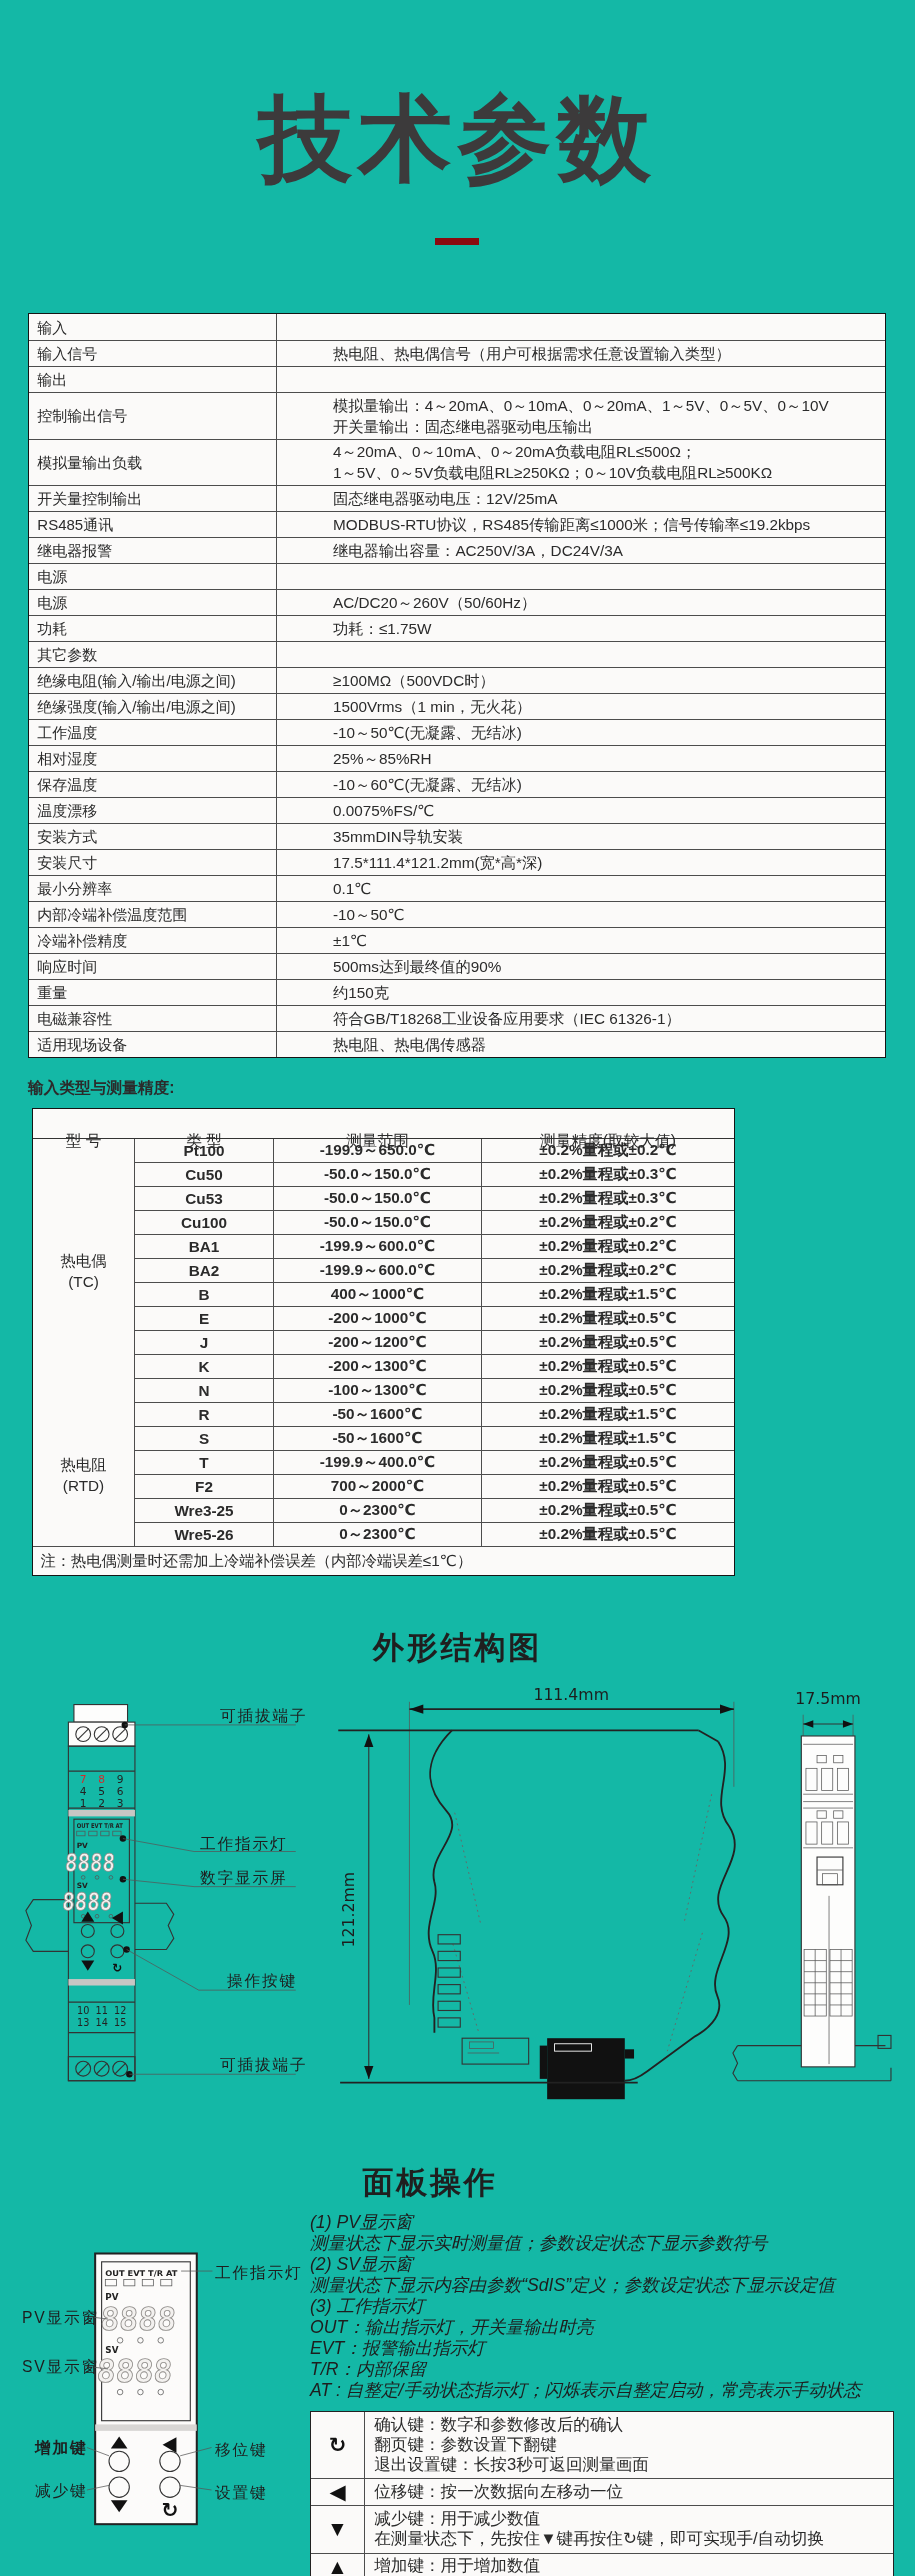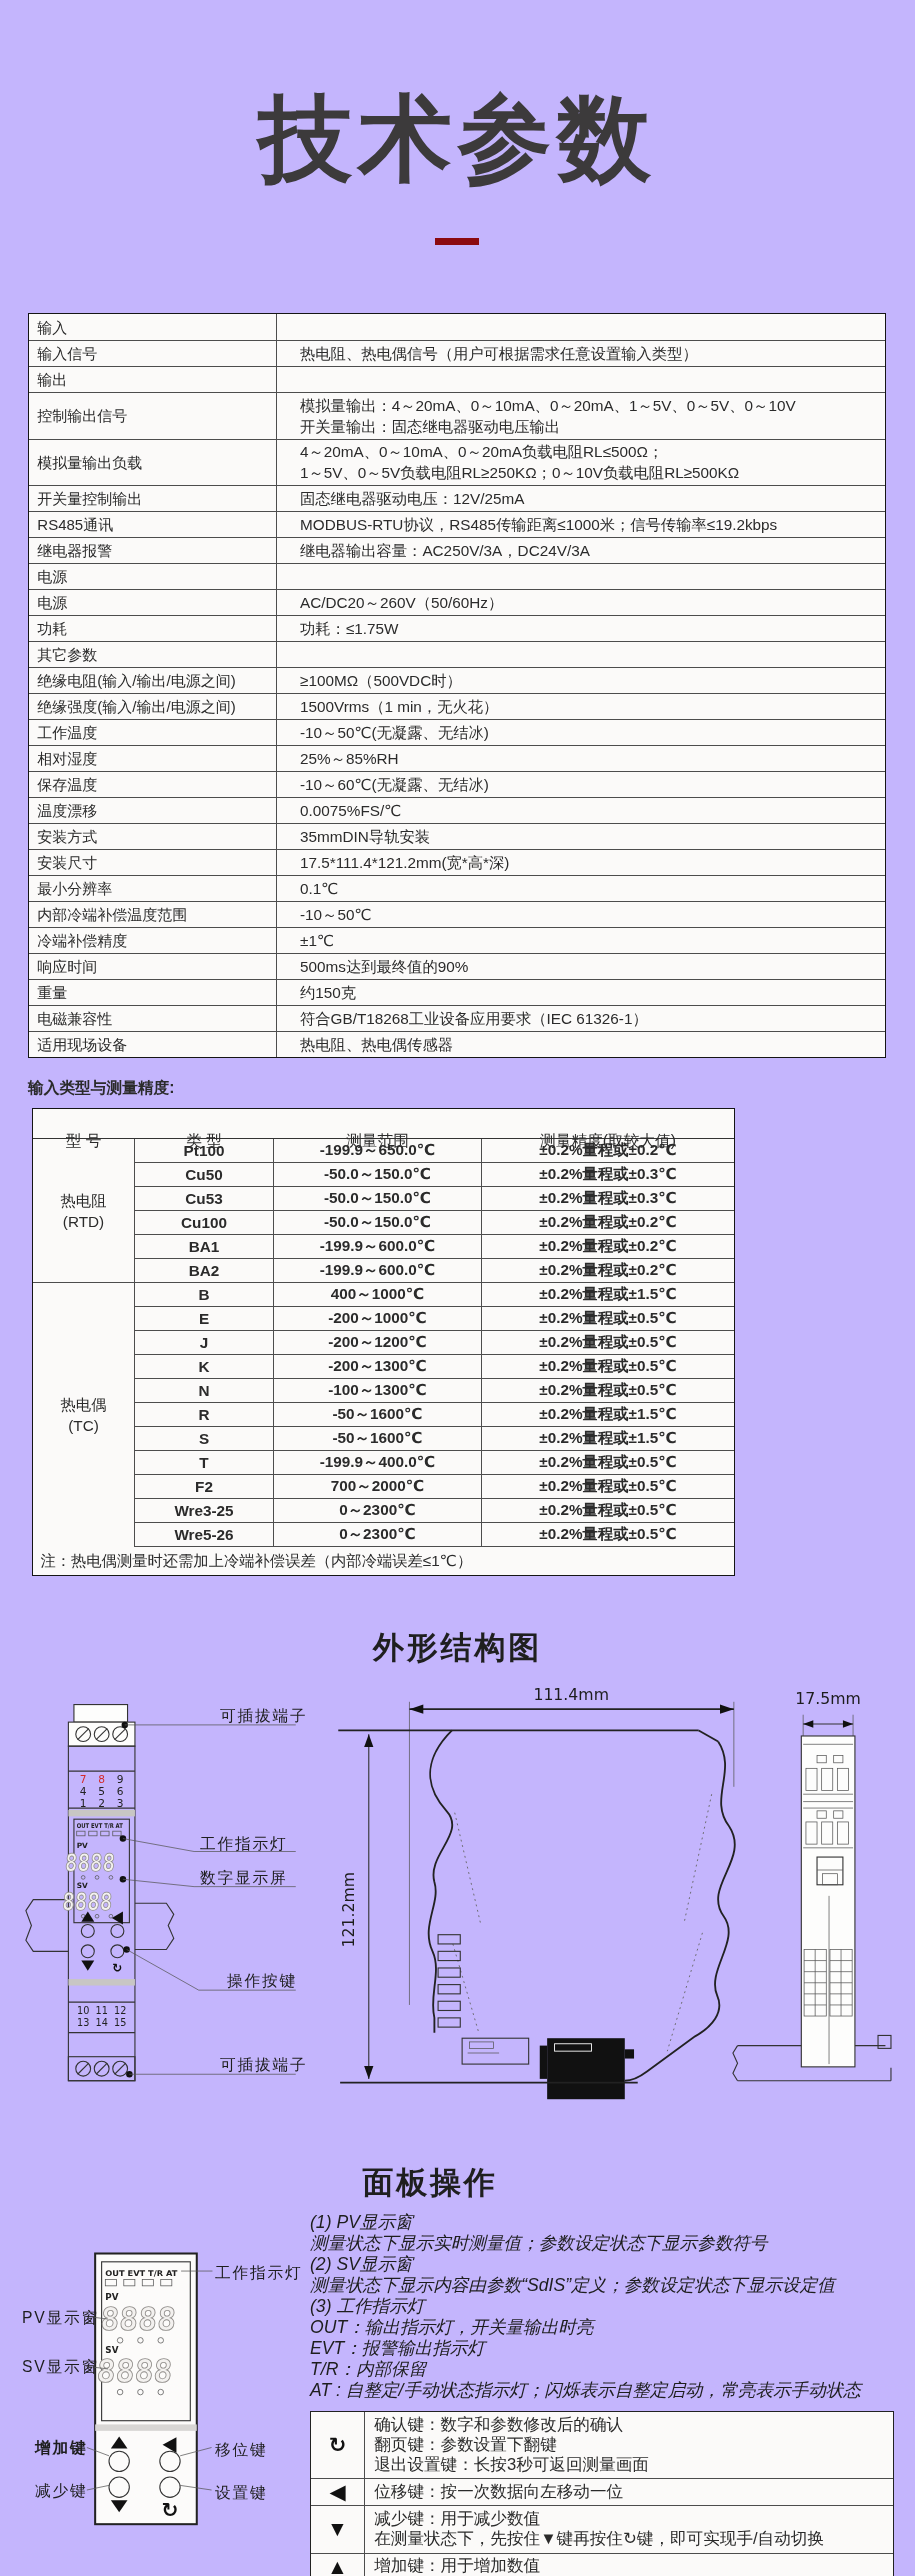--- a/index.html
+++ b/index.html
@@ -1,32 +1,32 @@
 <!DOCTYPE html>
 <html style="font-size:15px"><head>
 <meta charset="utf-8">
 <style>
   * { margin:0; padding:0; box-sizing:border-box; }
   body { background:#e8e6e4; font-family:"Liberation Sans","DejaVu Sans",sans-serif; }
   .page { position:relative; width:915px; height:2576px; margin:0 auto;
-          background:#c4b5fd; overflow:hidden; color:#2b2b2b; }
+          background:#14b8a6; overflow:hidden; color:#2b2b2b; }
 
   
   .main-title { position:absolute; top:76px; left:0; width:100%; text-align:center;
                 font-size:94px; font-weight:bold; letter-spacing:5.5px; color:#3c3a3b; }
   .title-dash { position:absolute; top:238px; left:435px; width:44px; height:6.5px; }
   .sec-title  { position:absolute; left:0; width:100%; text-align:center;
                 font-size:31px; font-weight:bold; color:#1f1f1f; letter-spacing:2.8px; }
   #struct-title { top:1627px; }
   #panel-title  { top:2162px; width:860px;font-family:Liberation Serif, serif; }
 
   
   .spec-table { position:absolute; left:28px; top:313px; width:858px;
                 border:1.8px solid #151515; background:#fbfaf9; }
-  .spec-row { display:flex; min-height:26px; }
+  .spec-row { display:flex; min-height:26px;gap:33px; }
   .spec-row + .spec-row { border-top:0.9px solid #4d4d4d; }
   .spec-label { width:248px; border-right:0.9px solid #4d4d4d; display:flex; align-items:center;
                 padding:1.8px 3.7px 1.8px 8.3px; font-size:15px; }
   .spec-value { flex:1; display:flex; align-items:center; padding:1.8px 5.5px 1.8px 23px;
                 font-size:15.3px; }
   .pre { white-space:pre-line; line-height:21px; }
 
   
   .acc-caption { position:absolute; left:28px; top:1078px; font-size:15.7px; font-weight:600; }
   .acc-table { position:absolute; left:32px; top:1108px; width:703px;
@@ -339,27 +339,27 @@
   <div class="acc-caption">输入类型与测量精度:</div>
   <div class="acc-table">
     <div class="acc-header">
       <div class="hc-model">型 号</div>
       <div class="hc-type">类 型</div>
       <div class="hc-range">测量范围</div>
       <div class="hc-acc">测量精度(取较大值)</div>
     </div>
     <div class="acc-body">
       <div class="acc-model-col">
+        <div class="acc-model-cell tc">
+            <span class="pre">热电偶
+(TC)</span>
+          </div>
         <div class="acc-model-cell rtd">
             <span class="pre">热电阻
 (RTD)</span>
-          </div>
-        <div class="acc-model-cell tc">
-            <span class="pre">热电偶
-(TC)</span>
           </div>
       </div>
       <div class="acc-rows">
         <div>
 
             <div class="acc-row">
               <div class="rc-type">Pt100</div>
               <div class="rc-range">-199.9～650.0℃</div>
               <div class="rc-acc">±0.2%量程或±0.2℃</div>
             </div>

